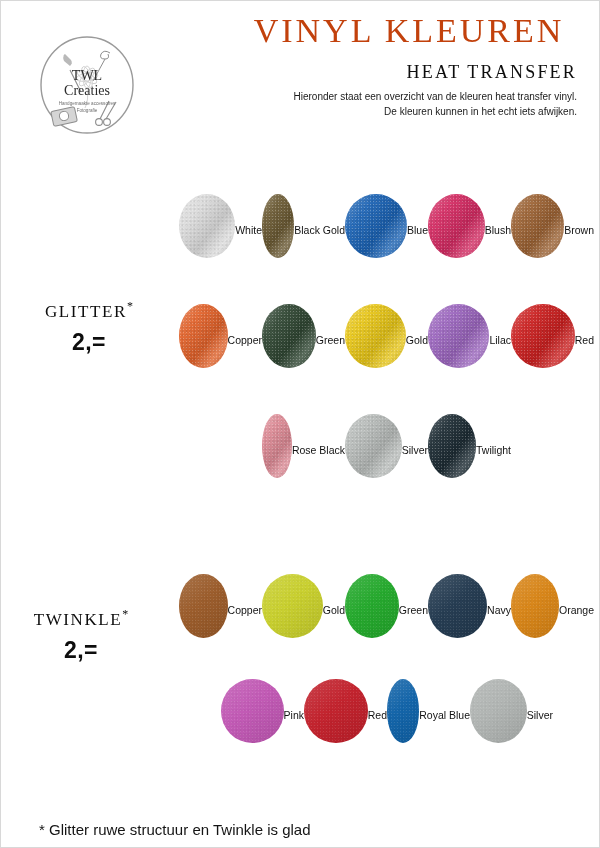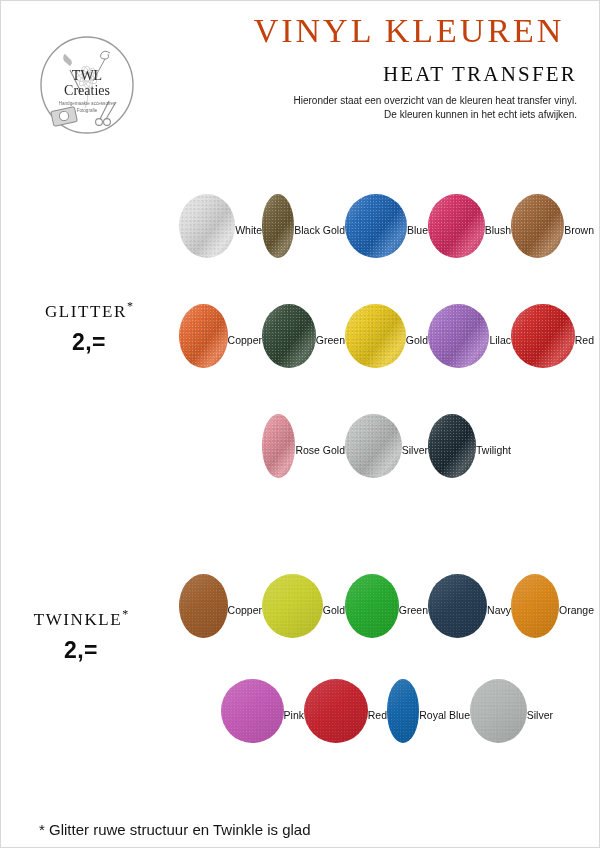--- a/index.html
+++ b/index.html
@@ -52,21 +52,21 @@
     font-family: "Liberation Serif", serif;
     font-size: 34px;
     letter-spacing: 3.0px;
     line-height: 1.05;
     color: #c2410c;
     white-space: nowrap;
     text-align: center;
   }
   .sub-title {
     font-family: "Liberation Serif", serif;
-    font-size: 21px;
+    font-size: 18px;
     letter-spacing: 2.2px;
     line-height: 1.1;
     color: #0d0d0d;
     margin-top: 14px;
     text-align: right;
     padding-right: 2px;
   }
   .intro {
     margin-top: 8px;
     font-size: 10px;
@@ -308,21 +308,21 @@
         </div>
         <div class="swatch-label">Red</div>
       </div>
     </div>
   <div class="swatch-row" id="glitter-row-2" style="left:261px; top:396px;">
       <div class="swatch-cell">
         <div class="swatch" style="background: rgb(221, 138, 149);">
           <div class="grain"></div>
           <div class="sheen"></div>
         </div>
-        <div class="swatch-label">Rose Gold</div>
+        <div class="swatch-label">Rose Black</div>
       </div>
       <div class="swatch-cell">
         <div class="swatch" style="background: rgb(184, 188, 186);">
           <div class="grain"></div>
           <div class="sheen"></div>
         </div>
         <div class="swatch-label">Silver</div>
       </div>
       <div class="swatch-cell">
         <div class="swatch" style="background: rgb(28, 43, 51);">

